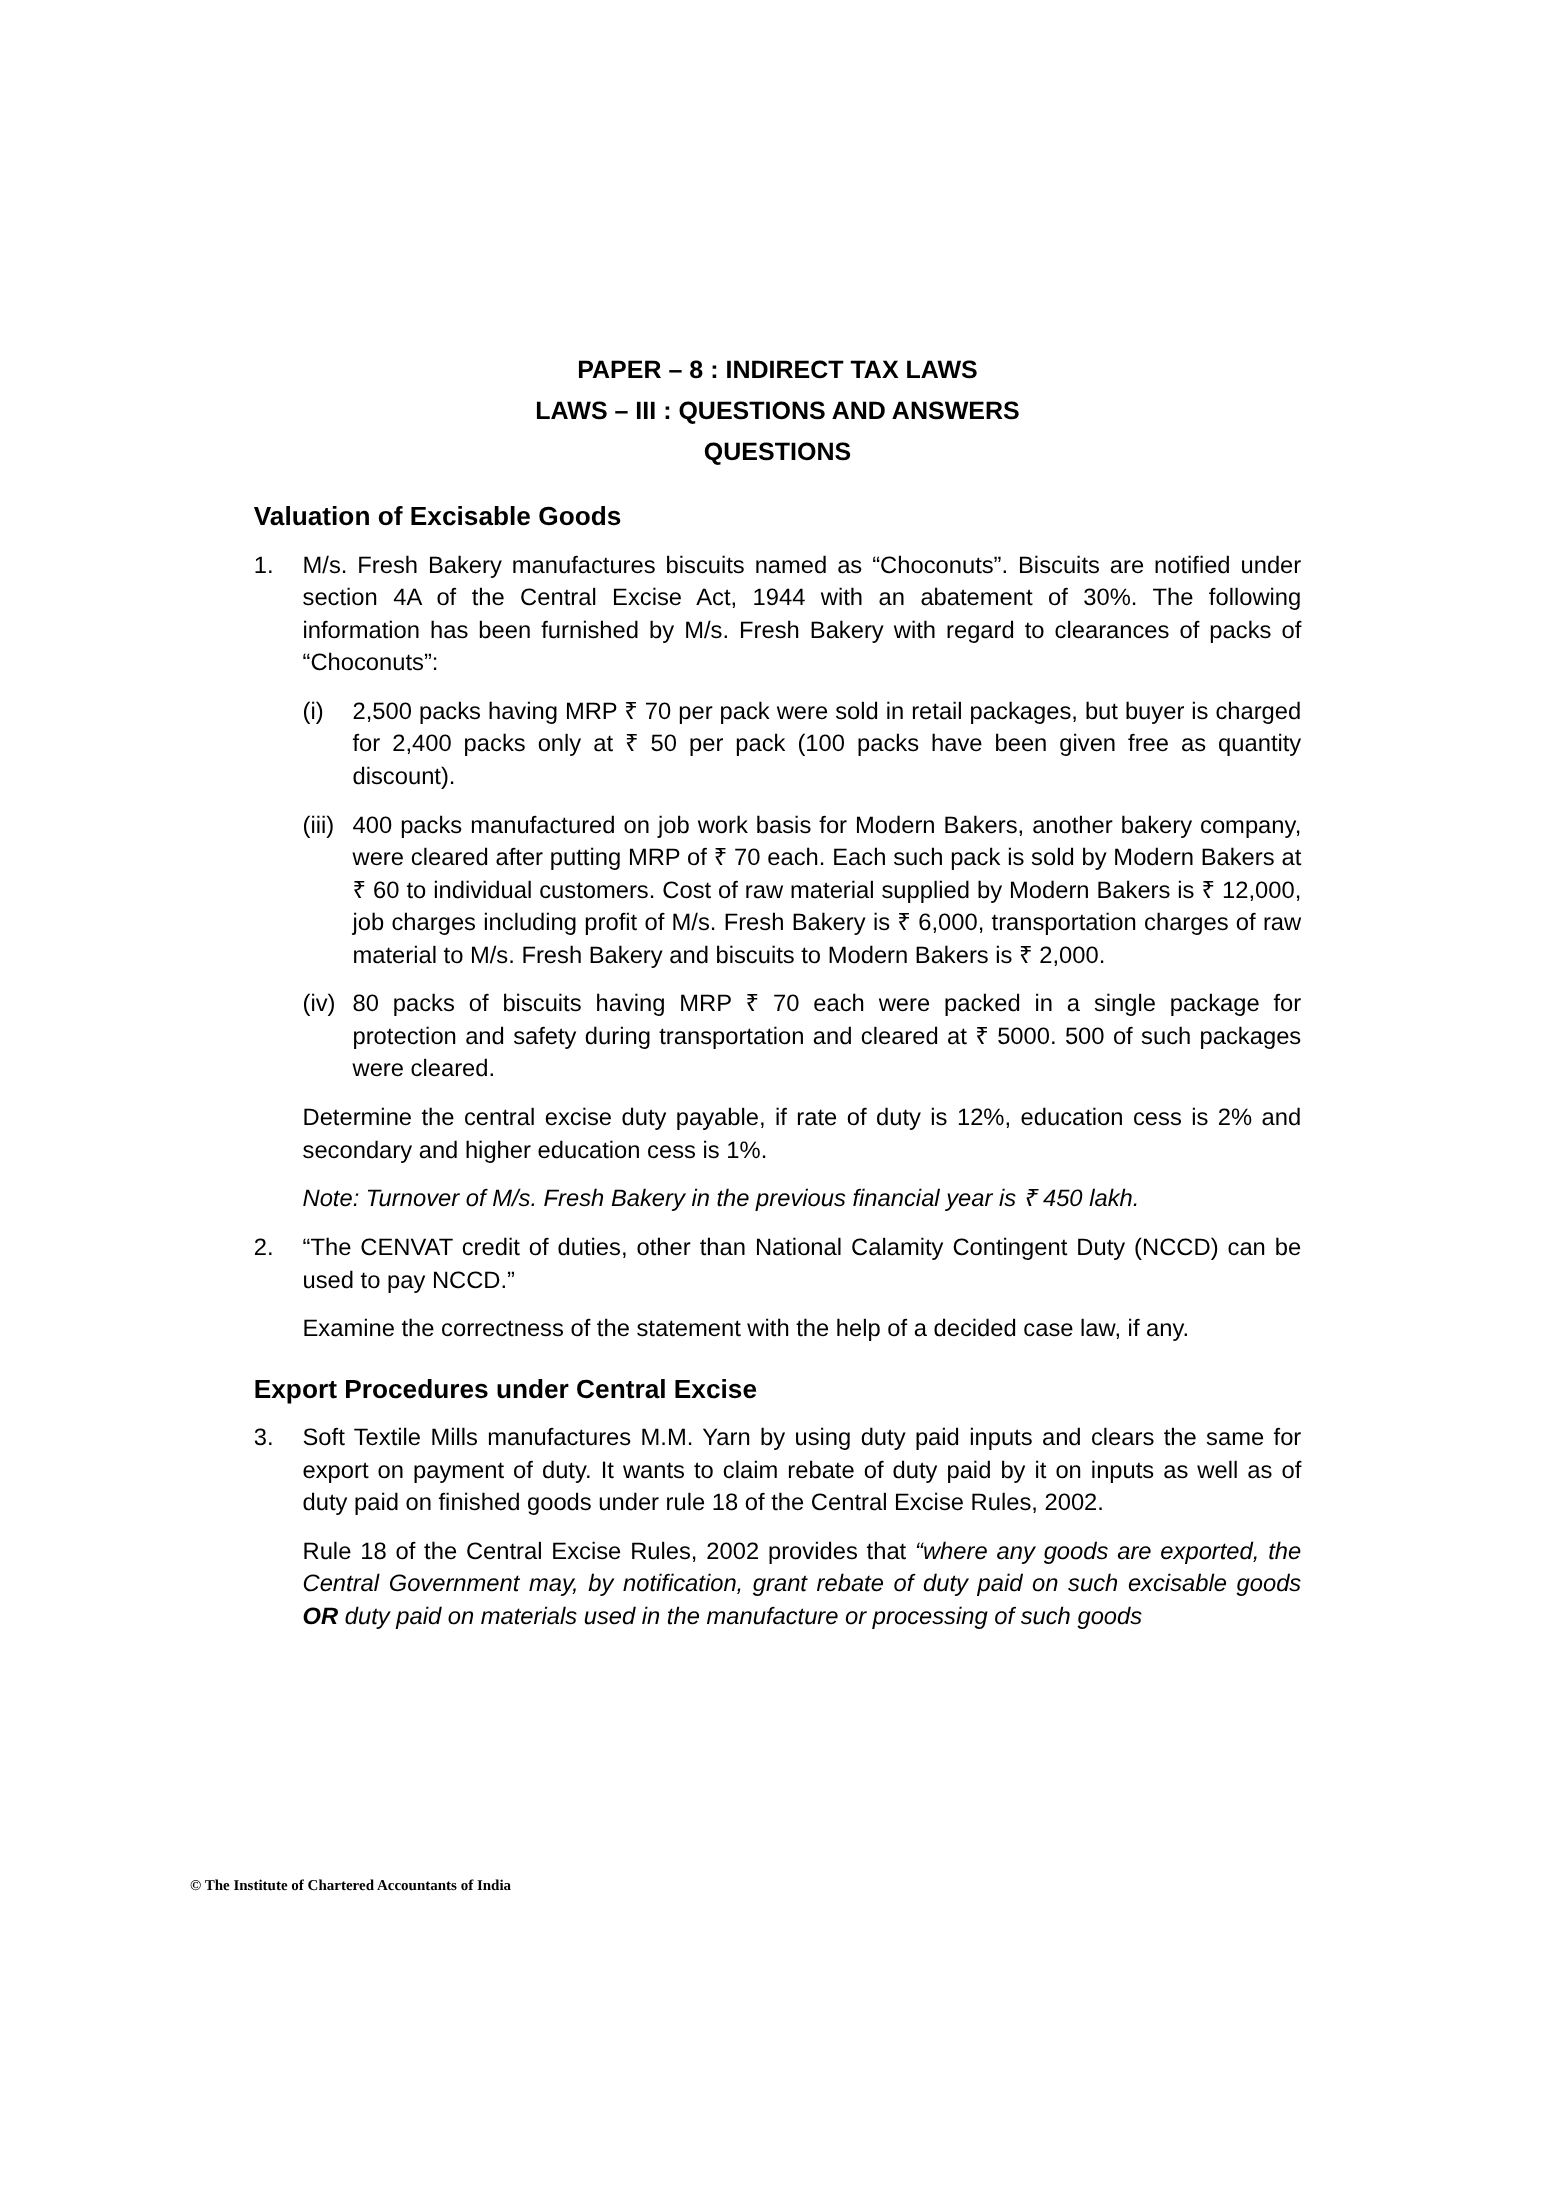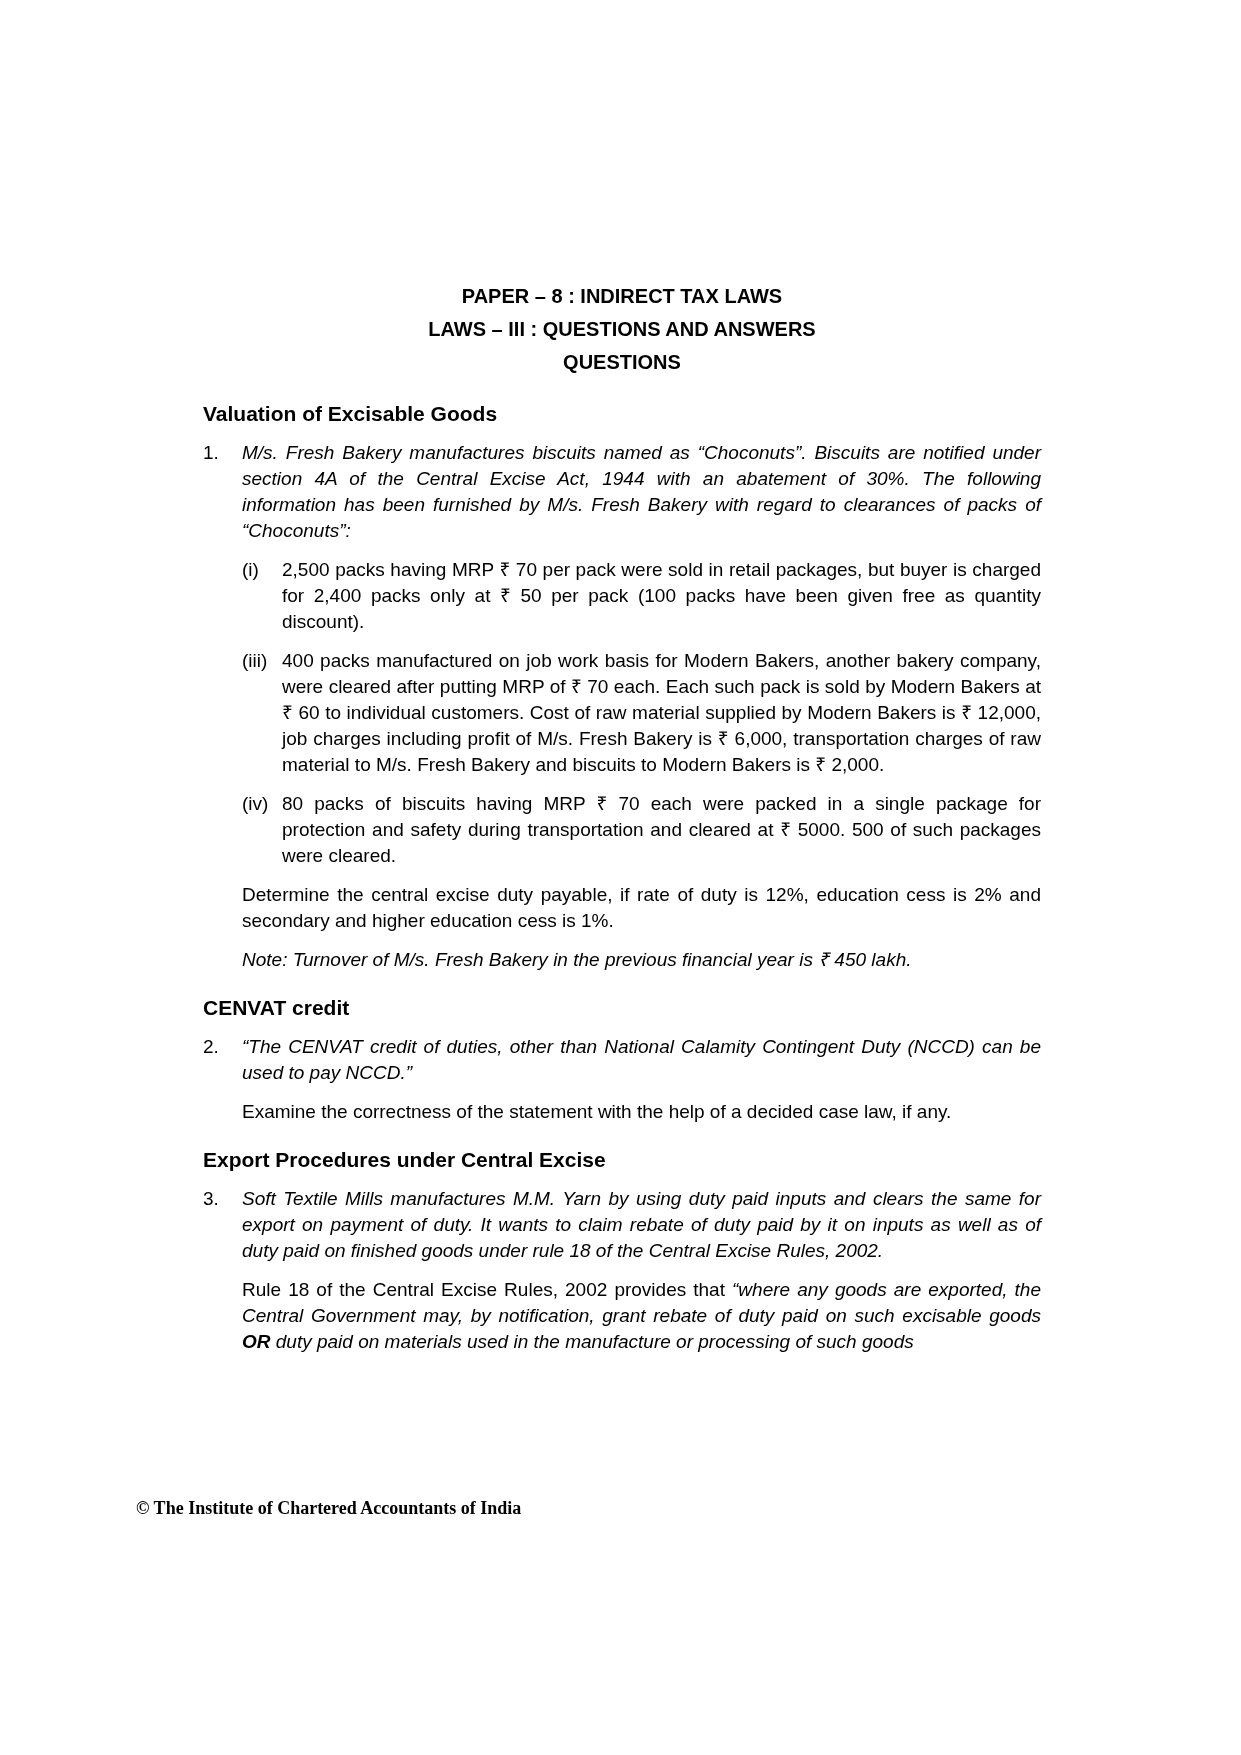--- a/index.html
+++ b/index.html
@@ -38,21 +38,20 @@
   .q-item {
     display: grid;
     grid-template-columns: 39px 1fr;
     margin-top: 13px;
   }
   .q-number {
     text-align: left;
   }
   .q-text {
     text-align: justify;
-    font-style: italic;
   }
   .sub-item {
     display: grid;
     grid-template-columns: 40px 1fr;
     margin-left: 39px;
     margin-top: 13px;
   }
   .sub-label {
     text-align: left;
   }
@@ -69,25 +68,25 @@
   }
   em {
     font-style: italic;
   }
   .or-bold {
     font-weight: bold;
     font-style: italic;
   }
   .footer {
     position: absolute;
-    left: 136px;
+    left: 152px;
     top: 1496px;
     font-family: "Liberation Serif", serif;
     font-weight: bold;
-    font-size: 18px;
+    font-size: 12px;
     line-height: 24px;
   }
 </style>
 </head>
 <body>
 
 <div class="page">
 
   <div class="content">
 
@@ -117,21 +116,20 @@
 
     <div class="sub-item">
       <div class="sub-label">(iv)</div>
       <div class="sub-text">80 packs of biscuits having MRP ₹ 70 each were packed in a single package for protection and safety during transportation and cleared at ₹ 5000.  500 of such packages were cleared.</div>
     </div>
 
     <div class="para-indent">Determine the central excise duty payable, if rate of duty is 12%, education cess is 2% and secondary and higher education cess is 1%.</div>
 
     <div class="para-indent note-line">Note: Turnover of M/s. Fresh Bakery in the previous financial year is ₹ 450 lakh.</div>
 
-    <div class="section-heading">CENVAT credit</div>
 
     <div class="q-item">
       <div class="q-number">2.</div>
       <div class="q-text">“The CENVAT credit of duties, other than National Calamity Contingent Duty (NCCD) can be used to pay NCCD.”</div>
     </div>
 
     <div class="para-indent">Examine the correctness of the statement with the help of a decided case law, if any.</div>
 
     <div class="section-heading">Export Procedures under Central Excise</div>
 

